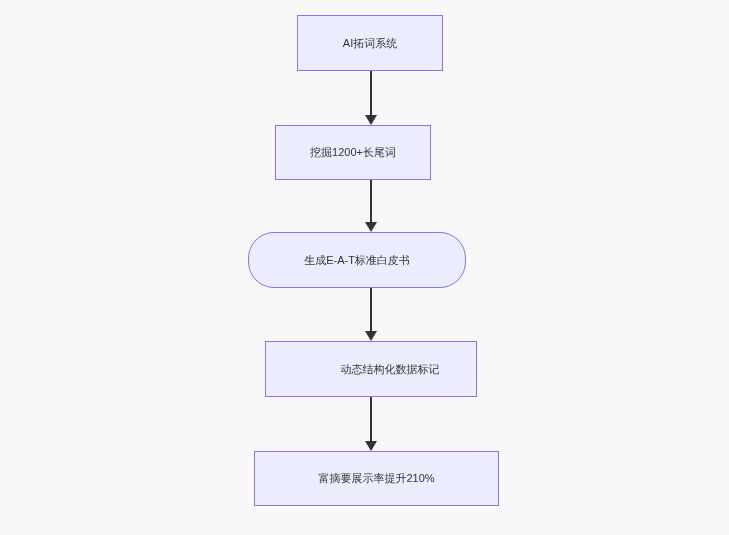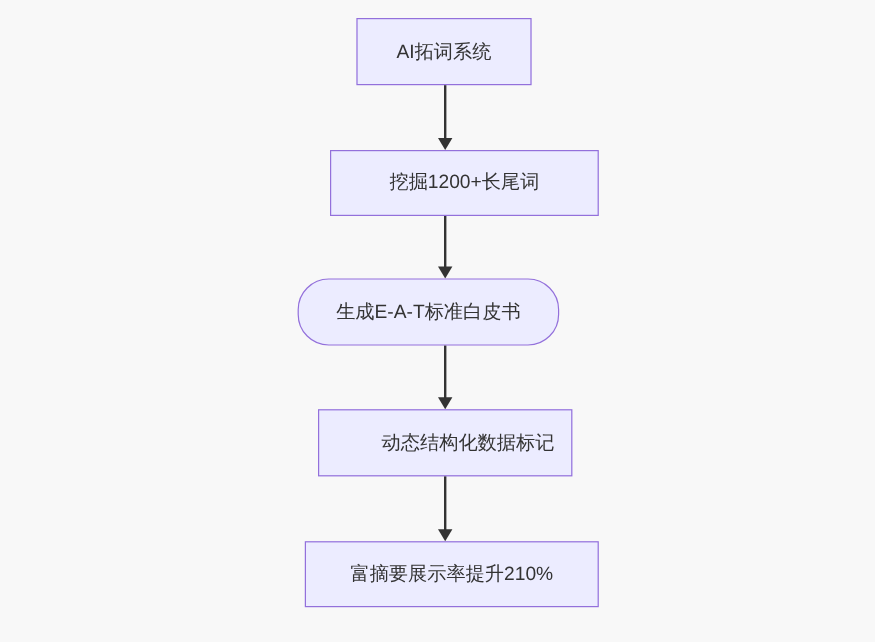--- a/index.html
+++ b/index.html
@@ -17,29 +17,29 @@
     position: relative;
     width: 729px;
     height: 535px;
   }
   .flow-node {
     position: absolute;
     box-sizing: border-box;
     background: #ECECFF;
     border: 1px solid #9370DB;
     color: #333333;
-    font-size: 16px;
+    font-size: 11px;
     display: flex;
     align-items: center;
     justify-content: center;
     text-align: center;
     white-space: nowrap;
   }
   #node-1 { left: 297px; top: 15px;  width: 146px; height: 56px; }
-  #node-2 { left: 275px; top: 125px; width: 224px; height: 55px; }
+  #node-2 { left: 275px; top: 125px; width: 156px; height: 55px; }
   #node-3 { left: 248px; top: 232px; width: 218px; height: 56px; border-radius: 26px; }
   #node-4 { left: 265px; top: 341px; width: 212px; height: 56px; padding-left: 38px; }
   #node-5 { left: 254px; top: 451px; width: 245px; height: 55px; }
 
   .flow-arrow {
     position: absolute;
     left: 364px;      
     width: 13px;
   }
   #arrow-1 { top: 71px;  height: 54px; }

